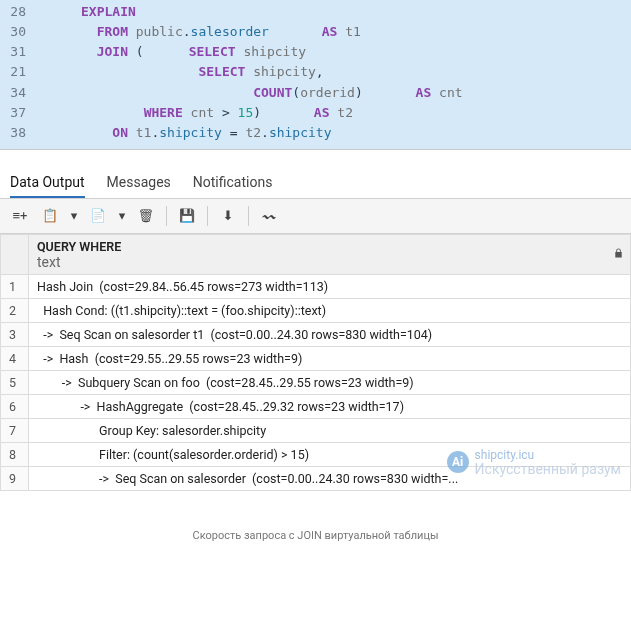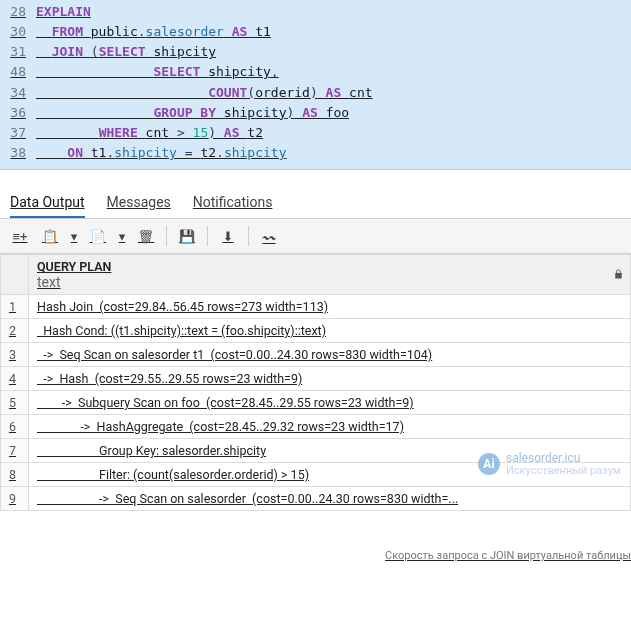--- a/index.html
+++ b/index.html
@@ -24,22 +24,22 @@
   .line { display: flex; white-space: pre; }
   .gutter {
     width: 36px;
     text-align: right;
     padding-right: 10px;
     color: #6c7a89;
     user-select: none;
     flex-shrink: 0;
   }
   .code { flex: 1; }
-  .kw { color: #8e44ad; font-weight: 600; }
-  .ident { color: #0f172a; }
+  .kw { color: #8e44ad; font-weight: 600; margin-left: 45px; }
+  .ident { color: #737373; }
   .num { color: #16a085; }
   .op { color: #2c3e50; }
   .dot { color: #2c3e50; }
   .field { color: #2471a3; margin-top: 16px; }
 
   .tabs {
     display: flex;
     gap: 22px;
     padding: 24px 10px 0 10px;
     border-bottom: 1px solid #d0d0d0;
@@ -113,21 +113,21 @@
   .lock-icon {
     position: absolute;
     right: 6px;
     top: 50%;
     transform: translateY(-50%);
     color: #555;
   }
   .plancell { white-space: pre; font-family: -apple-system, BlinkMacSystemFont, "Segoe UI", Roboto, sans-serif; }
 
   .caption {
-    text-align: right;
+    text-align: center;
     font-size: 11px;
     color: #777;
     padding: 6px 0 2px 0;
   }
   .watermark {
     position: absolute;
     right: 10px;
     bottom: 6px;
     display: flex;
     align-items: center;
@@ -137,35 +137,34 @@
     color: #7aa7d9;
     pointer-events: none;
   }
   .watermark .wm-circle {
     width: 22px; height: 22px; border-radius: 50%;
     background: #6fa8dc;
     display: flex; align-items: center; justify-content: center;
     color: #fff; font-weight: 700; font-size: 12px; margin-left: 32px;
   }
   .watermark .wm-sub {
-    font-size: 11px; color:#b0c4de; display:block; line-height:1;
-  }
-  .root { position: relative; width:631px; height:482px;text-decoration:underline; }
+    font-size: 14px; color:#b0c4de; display:block; line-height:1;
+  }
+  .root { position: relative; width:631px; height:482px; }
 </style>
 </head>
 <body>
 <div class="root">
 
 <div class="editor" id="editor">
       <div class="line"><span class="gutter">28</span><span class="code"><span class="kw">EXPLAIN</span></span></div>
       <div class="line"><span class="gutter">30</span><span class="code"><span>  </span><span class="kw">FROM </span><span class="ident">public</span><span class="dot">.</span><span class="field">salesorder</span><span class="kw"> AS </span><span class="ident">t1</span></span></div>
       <div class="line"><span class="gutter">31</span><span class="code"><span>  </span><span class="kw">JOIN </span><span class="op">(</span><span class="kw">SELECT </span><span class="ident">shipcity</span></span></div>
-      <div class="line"><span class="gutter">48</span><span class="code"><span>               </span><span class="kw">SELECT </span><span class="ident">shipcity</span><span class="op">,</span></span></div>
+      <div class="line"><span class="gutter">21</span><span class="code"><span>               </span><span class="kw">SELECT </span><span class="ident">shipcity</span><span class="op">,</span></span></div>
       <div class="line"><span class="gutter">34</span><span class="code"><span>                      </span><span class="kw">COUNT</span><span class="op">(</span><span class="ident">orderid</span><span class="op">)</span><span class="kw"> AS </span><span class="ident">cnt</span></span></div>
-      <div class="line"><span class="gutter">36</span><span class="code"><span>               </span><span class="kw">GROUP BY </span><span class="ident">shipcity</span><span class="op">)</span><span class="kw"> AS </span><span class="ident">foo</span></span></div>
       <div class="line"><span class="gutter">37</span><span class="code"><span>        </span><span class="kw">WHERE </span><span class="ident">cnt </span><span class="op">&gt;</span><span class="num"> 15</span><span class="op">)</span><span class="kw"> AS </span><span class="ident">t2</span></span></div>
       <div class="line"><span class="gutter">38</span><span class="code"><span>    </span><span class="kw">ON </span><span class="ident">t1</span><span class="dot">.</span><span class="field">shipcity</span><span class="op"> = </span><span class="ident">t2</span><span class="dot">.</span><span class="field">shipcity</span></span></div>
     </div>
 
 <div class="tabs" id="tabs">
       <div class="tab active">Data Output</div>
       <div class="tab">Messages</div>
       <div class="tab">Notifications</div>
     </div>
 
@@ -201,21 +200,21 @@
         <span>〰</span>
       </div>
 </div>
 
 <div class="grid">
   <table>
     <thead>
       <tr>
         <th class="rownum"></th>
         <th>
-          <span>QUERY PLAN</span>
+          <span>QUERY WHERE</span>
           <span class="colhead-sub">text</span>
           <span class="lock-icon">
             <svg width="11" height="11" viewBox="0 0 24 24" fill="currentColor">
                   <path d="M17 10V7a5 5 0 10-10 0v3H5v12h14V10h-2zm-8-3a3 3 0 016 0v3H9V7z"></path>
                 </svg>
           </span>
         </th>
       </tr>
     </thead>
     <tbody id="gridbody">
@@ -257,18 +256,18 @@
           </tr>
         </tbody>
   </table>
 </div>
 
 <div class="caption">Скорость запроса с JOIN виртуальной таблицы</div>
 
 <div class="watermark">
   <div class="wm-circle">Ai</div>
   <div>
-    <span>salesorder.icu</span>
+    <span>shipcity.icu</span>
     <span class="wm-sub">Искусственный разум</span>
   </div>
 </div>
 
 </div>
 
 </body></html>

